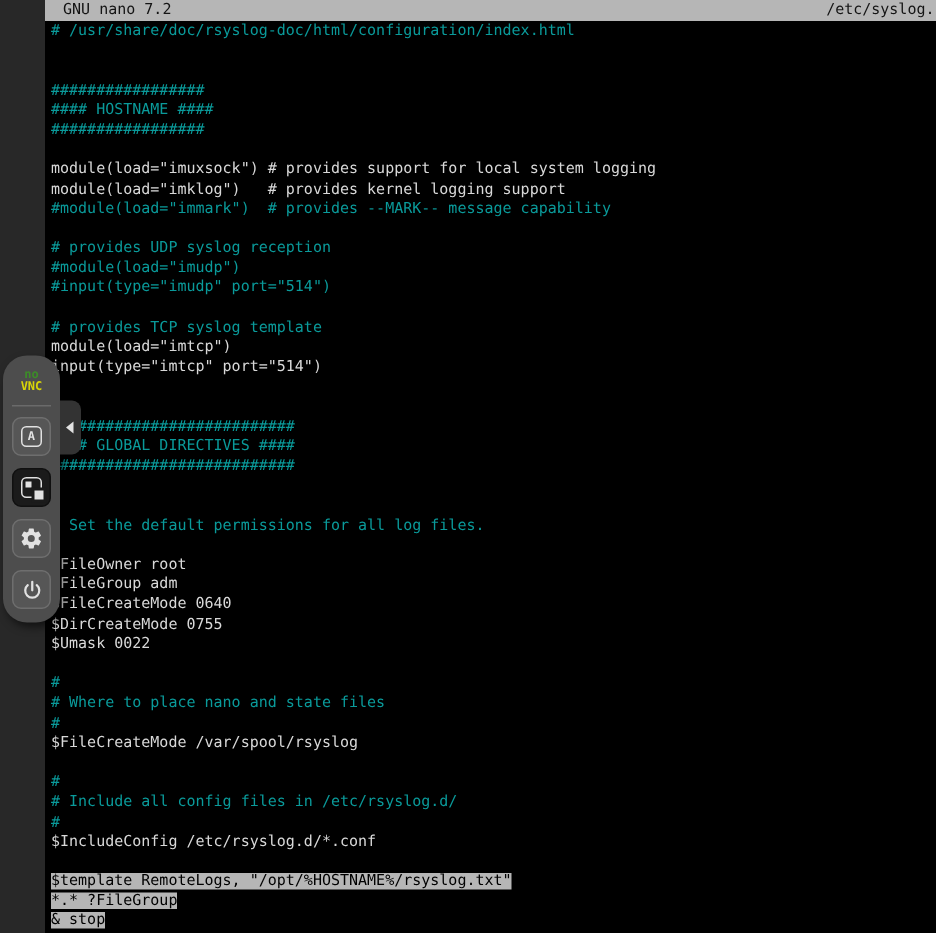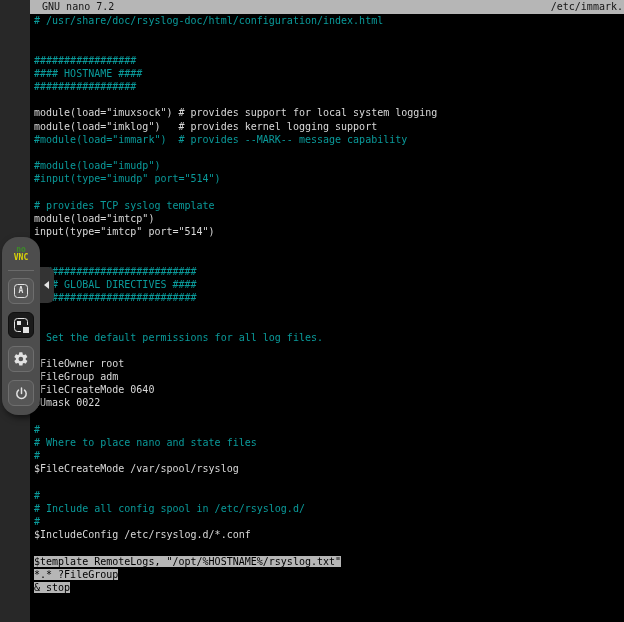--- a/index.html
+++ b/index.html
@@ -82,61 +82,63 @@
     border-right:5px solid var(--icon-fg);
     margin-right:2px;
   }
 </style>
 </head>
 <body>
 
 <div class="terminal">
   <div class="titlebar">
     <span class="left">  GNU nano 7.2</span>
-    <span class="right">/etc/immark.</span>
+    <span class="right">/etc/syslog.</span>
   </div>
   <div class="code">
       <div class="line"><span class="cyan"># /usr/share/doc/rsyslog-doc/html/configuration/index.html</span></div>
       <div class="line"><span class="white"></span></div>
       <div class="line"><span class="white"></span></div>
       <div class="line"><span class="cyan">#################</span></div>
       <div class="line"><span class="cyan">#### HOSTNAME ####</span></div>
       <div class="line"><span class="cyan">#################</span></div>
       <div class="line"><span class="white"></span></div>
       <div class="line"><span class="white">module(load="imuxsock") # provides support for local system logging</span></div>
       <div class="line"><span class="white">module(load="imklog")   # provides kernel logging support</span></div>
       <div class="line"><span class="cyan">#module(load="immark")  # provides --MARK-- message capability</span></div>
       <div class="line"><span class="white"></span></div>
+      <div class="line"><span class="cyan"># provides UDP syslog reception</span></div>
       <div class="line"><span class="cyan">#module(load="imudp")</span></div>
       <div class="line"><span class="cyan">#input(type="imudp" port="514")</span></div>
       <div class="line"><span class="white"></span></div>
       <div class="line"><span class="cyan"># provides TCP syslog template</span></div>
       <div class="line"><span class="white">module(load="imtcp")</span></div>
       <div class="line"><span class="white">input(type="imtcp" port="514")</span></div>
       <div class="line"><span class="white"></span></div>
       <div class="line"><span class="white"></span></div>
       <div class="line"><span class="cyan">###########################</span></div>
       <div class="line"><span class="cyan">#### GLOBAL DIRECTIVES ####</span></div>
       <div class="line"><span class="cyan">###########################</span></div>
       <div class="line"><span class="white"></span></div>
       <div class="line"><span class="cyan">#</span></div>
       <div class="line"><span class="cyan"># Set the default permissions for all log files.</span></div>
       <div class="line"><span class="cyan">#</span></div>
       <div class="line"><span class="white">$FileOwner root</span></div>
       <div class="line"><span class="white">$FileGroup adm</span></div>
       <div class="line"><span class="white">$FileCreateMode 0640</span></div>
+      <div class="line"><span class="white">$DirCreateMode 0755</span></div>
       <div class="line"><span class="white">$Umask 0022</span></div>
       <div class="line"><span class="white"></span></div>
       <div class="line"><span class="cyan">#</span></div>
       <div class="line"><span class="cyan"># Where to place nano and state files</span></div>
       <div class="line"><span class="cyan">#</span></div>
       <div class="line"><span class="white">$FileCreateMode /var/spool/rsyslog</span></div>
       <div class="line"><span class="white"></span></div>
       <div class="line"><span class="cyan">#</span></div>
-      <div class="line"><span class="cyan"># Include all config spool in /etc/rsyslog.d/</span></div>
+      <div class="line"><span class="cyan"># Include all config files in /etc/rsyslog.d/</span></div>
       <div class="line"><span class="cyan">#</span></div>
       <div class="line"><span class="white">$IncludeConfig /etc/rsyslog.d/*.conf</span></div>
       <div class="line"><span class="white"></span></div>
       <div class="line"><span class="white selected">$template RemoteLogs, "/opt/%HOSTNAME%/rsyslog.txt"</span></div>
       <div class="line"><span class="white selected">*.* ?FileGroup</span></div>
       <div class="line"><span class="white selected">&amp; stop</span></div>
     </div>
 </div>
 
 <div class="vnc-bar">

